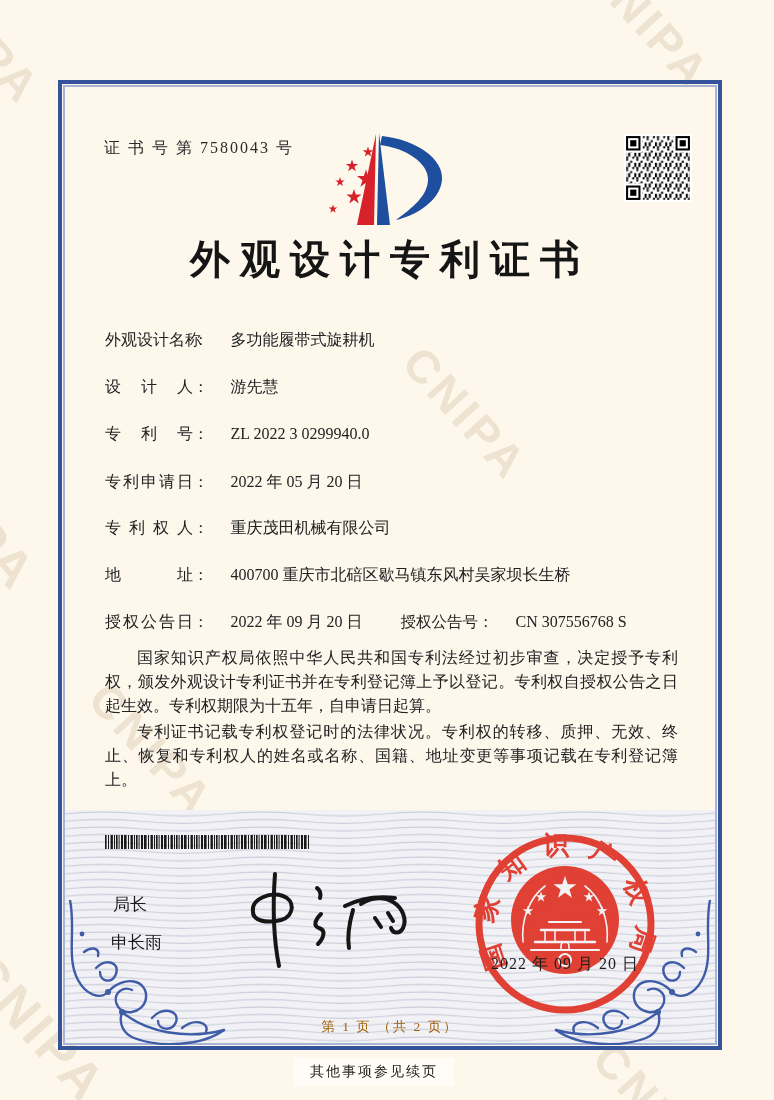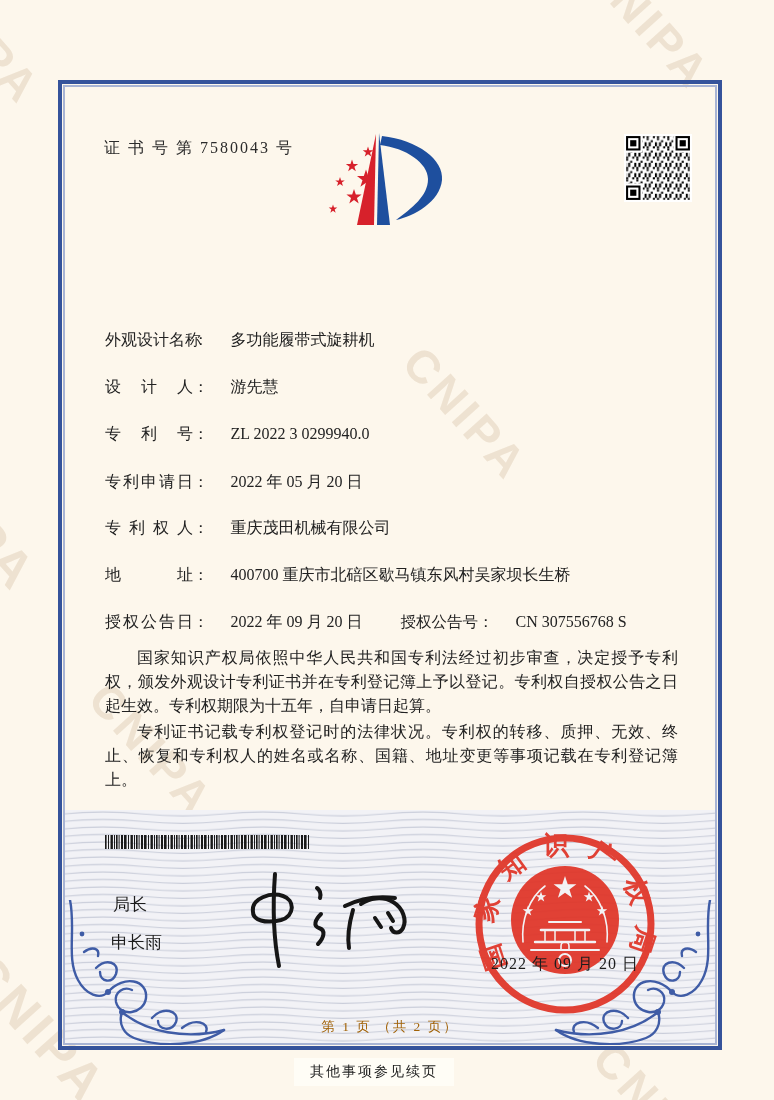--- a/index.html
+++ b/index.html
@@ -170,20 +170,21 @@
         <rect x="25" y="1" width="7" height="7"></rect>
       <rect x="26" y="2" width="5" height="5" fill="#fff"></rect>
         <rect x="27" y="3" width="3" height="3"></rect>
       <rect x="1" y="24" width="8" height="8" fill="#fff"></rect>
         <rect x="1" y="25" width="7" height="7"></rect>
       <rect x="2" y="26" width="5" height="5" fill="#fff"></rect>
         <rect x="3" y="27" width="3" height="3"></rect>
     </g>
   </svg>
 
+  <div class="abs content" id="title">外观设计专利证书</div>
 
   <div class="frow" style="top:330px;">
     <span class="flabel">外观设计名称</span><span class="fcolon">：</span><span class="fvalue">多功能履带式旋耕机</span>
   </div>
   <div class="frow" style="top:377px;">
     <span class="flabel">设计人</span><span class="fcolon">：</span><span class="fvalue">游先慧</span>
   </div>
   <div class="frow" style="top:424px;">
     <span class="flabel">专利号</span><span class="fcolon">：</span><span class="fvalue">ZL 2022 3 0299940.0</span>
   </div>

